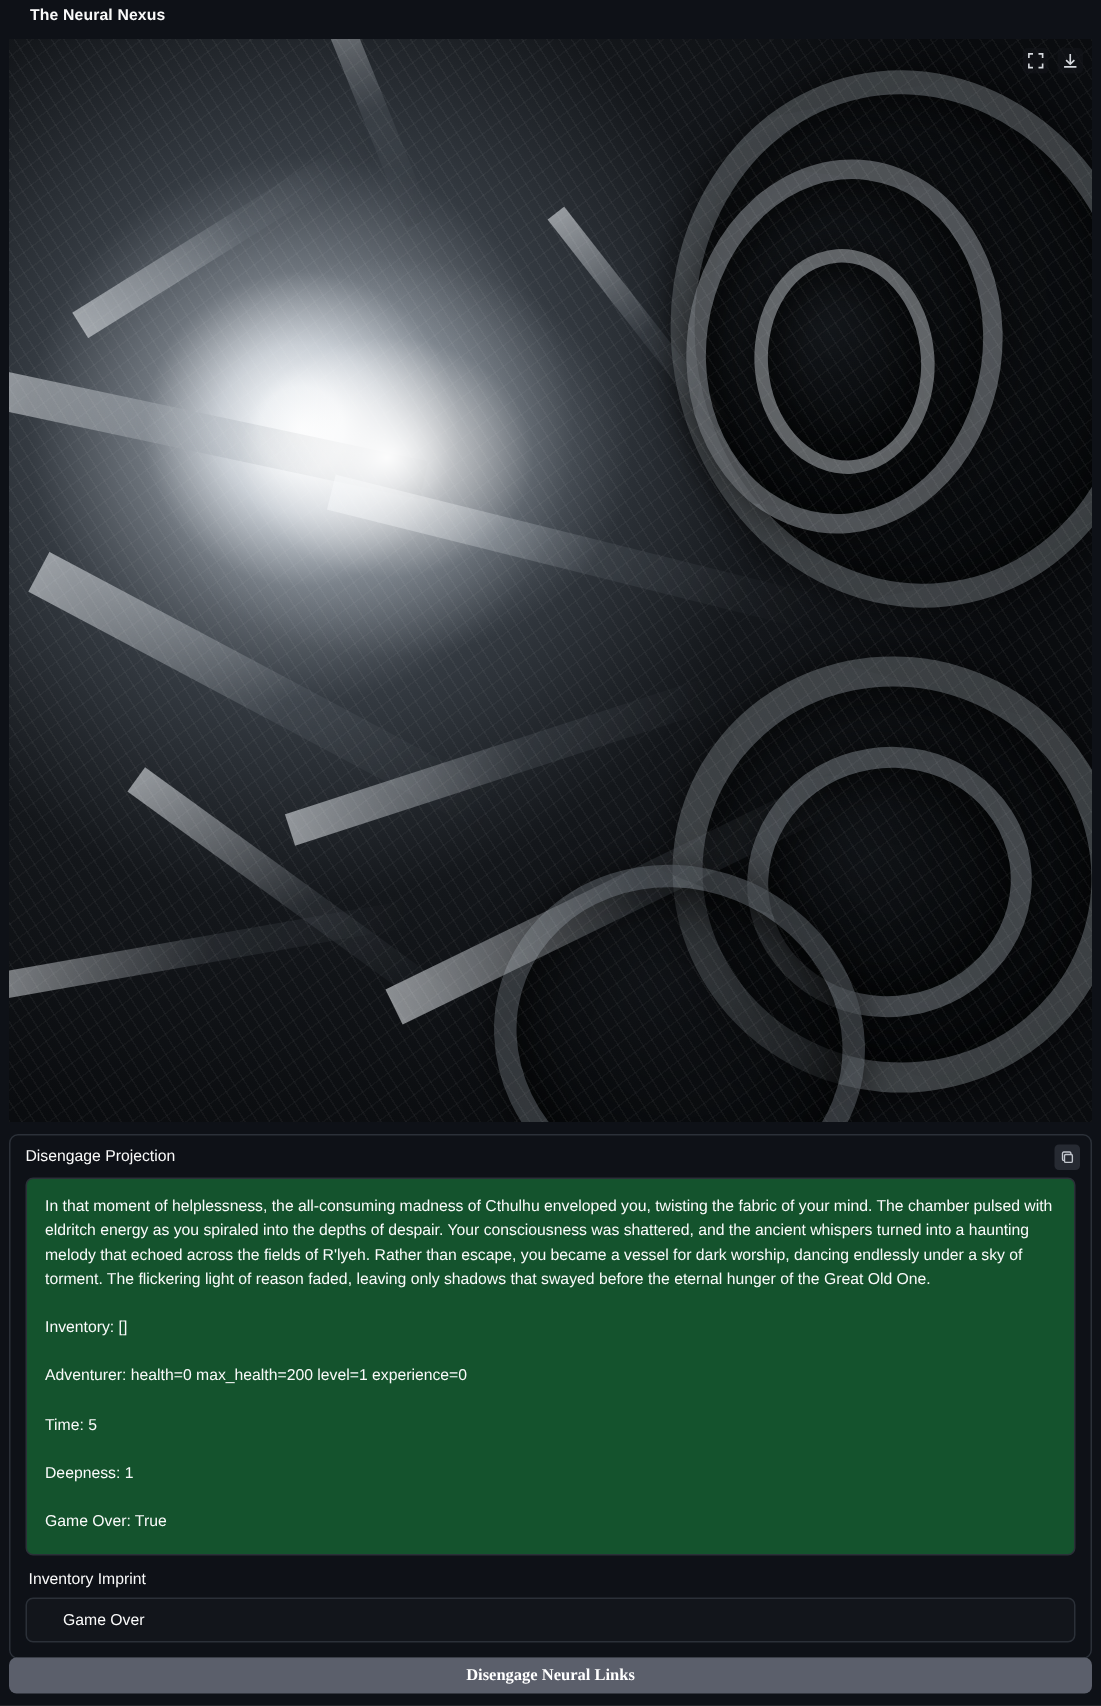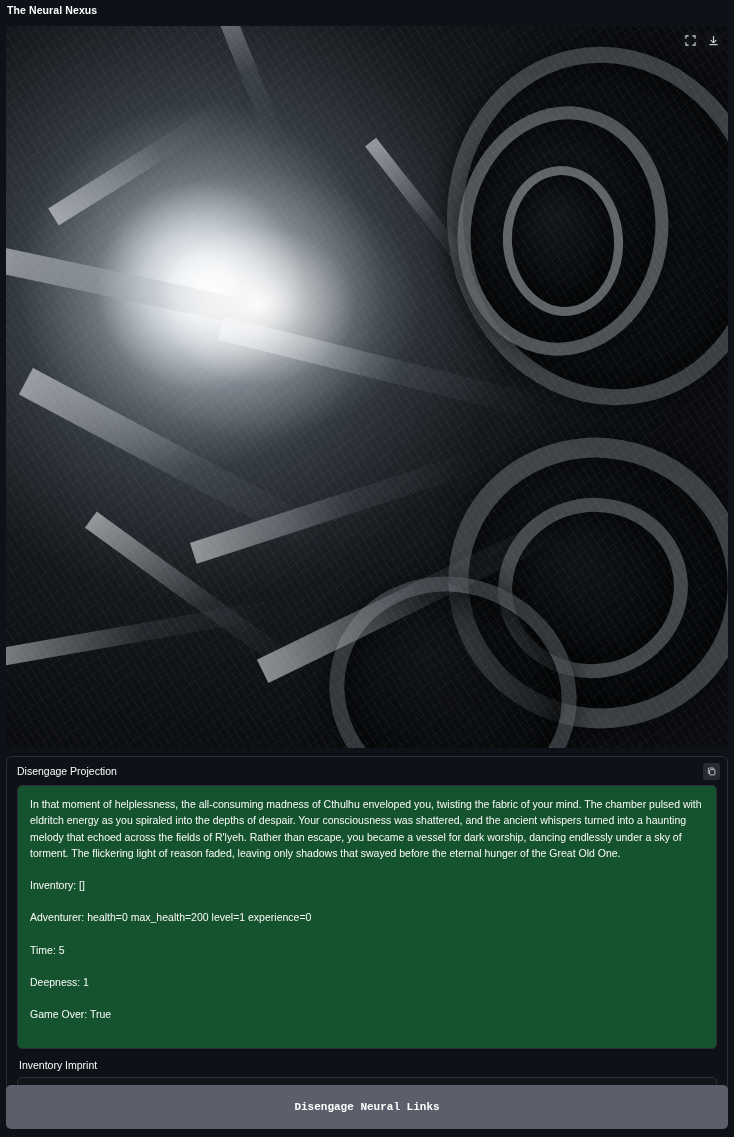--- a/index.html
+++ b/index.html
@@ -14,21 +14,21 @@
     height: 1137px;
     position: relative;
     background: #0e1117;
     overflow: hidden;
   }
   .titlebar {
     height: 20px;
     background: #0e1117;
     display: flex;
     align-items: center;
-    padding: 0 7px;
+    padding: 0 20px;
   }
   .titlebar .app-title {
     color: #fafafa;
     font-size: 10.5px;
     font-weight: 600;
     letter-spacing: 0.1px;
   }
   .image-panel {
     position: relative;
     margin: 6px 6px 0 6px;
@@ -138,47 +138,47 @@
     border-radius: 5px;
     background: #14532d;
     padding: 10px 12px 12px 12px;
   }
   .output-box p {
     margin: 0 0 16px 0;
     color: #fafafa;
     font-size: 10.5px;
     line-height: 1.55;
   }
-  .output-box p:last-child { margin-bottom: 14px; }
+  .output-box p:last-child { margin-bottom: 2px; }
   .section-label {
     color: #fafafa;
     font-size: 10.5px;
     margin: 10px 0 6px 2px;
   }
   .imprint-box {
     border: 1px solid #2b3038;
     border-radius: 5px;
     background: #12151b;
-    padding: 8px 4px;
+    padding: 8px 24px;
     color: #fafafa;
     font-size: 10.5px;
   }
   .footer-btn {
     position: absolute;
     left: 6px;
     right: 6px;
     bottom: 8px;
-    height: 44px;
+    height: 24px;
     background: #5b5f6b;
     border: none;
     border-radius: 5px;
     color: #ffffff;
     font-size: 11px;
     font-weight: 700;
-    font-family: Liberation Mono, monospace;
+    font-family: Liberation Serif, serif;
     display: flex;
     align-items: center;
     justify-content: center;
     cursor: pointer;
   }
 </style>
 </head>
 <body>
 
 <div id="app">

